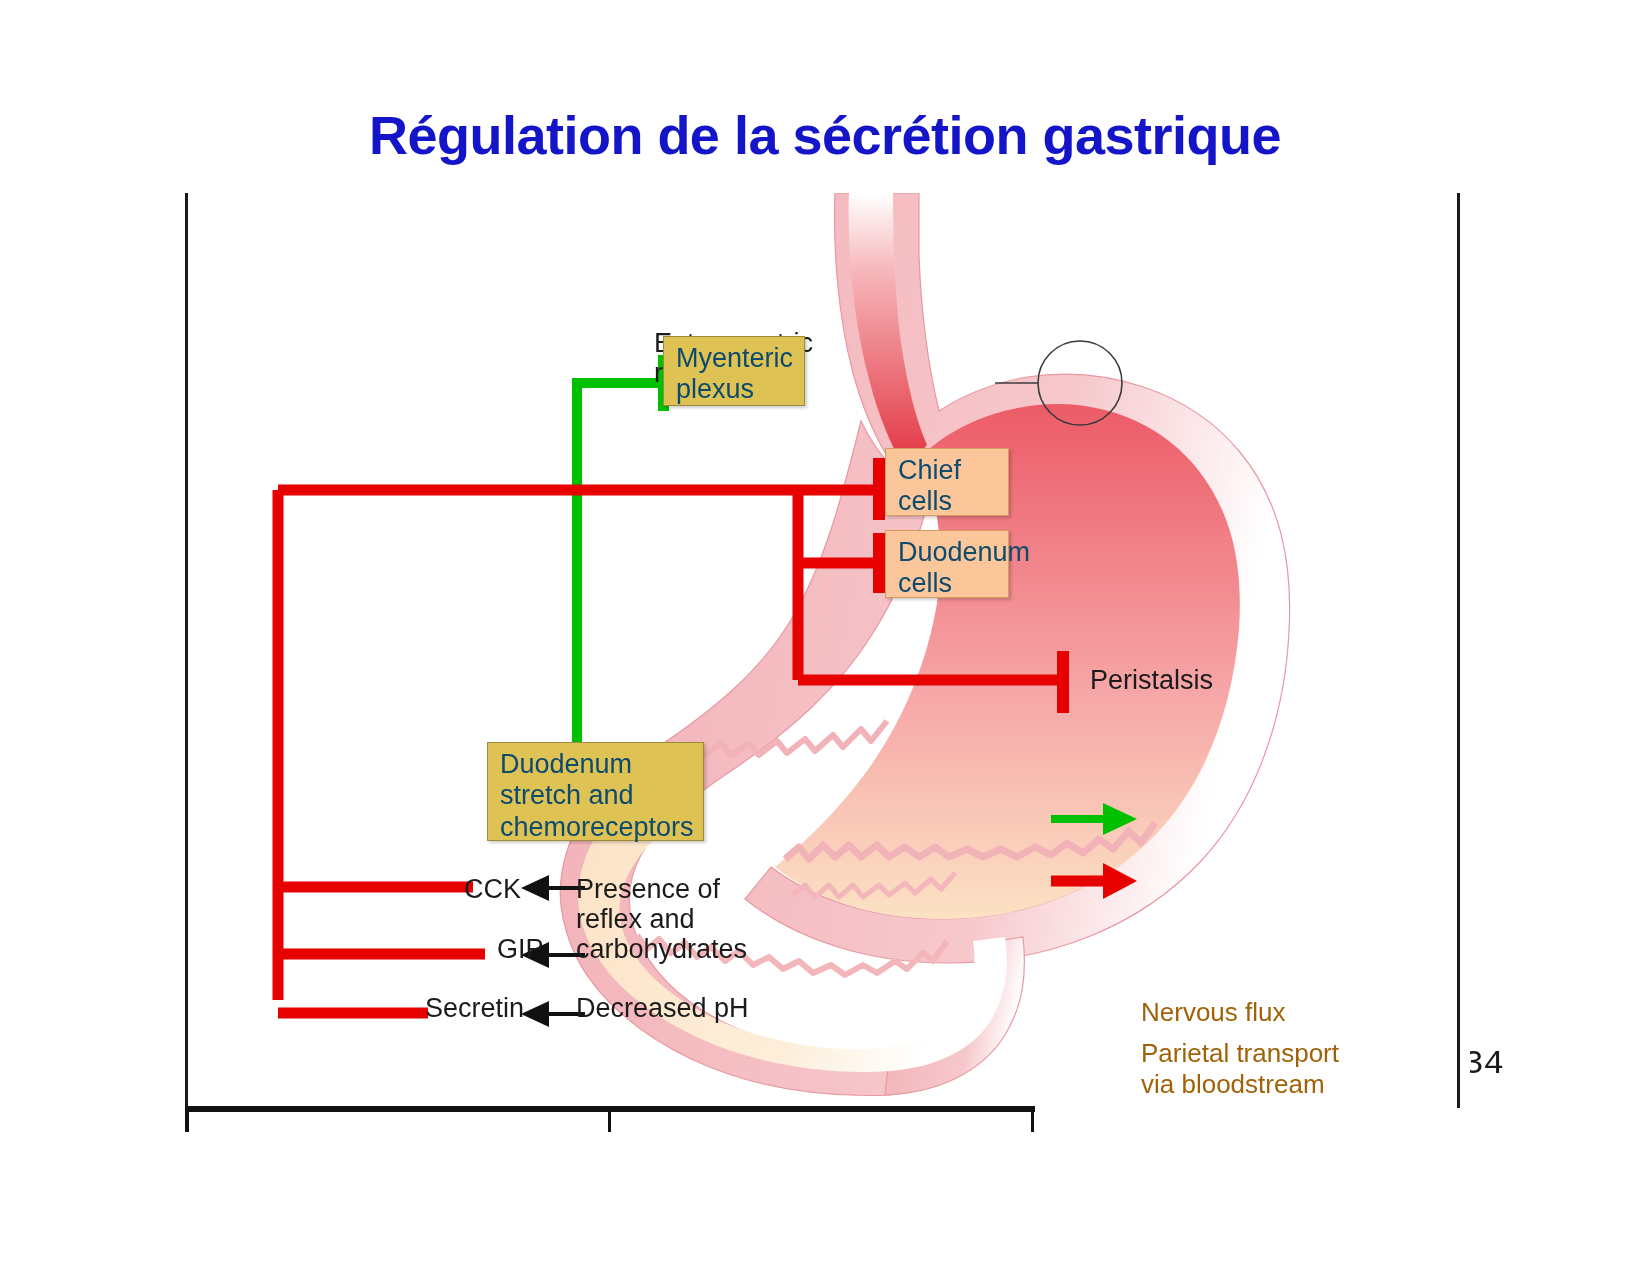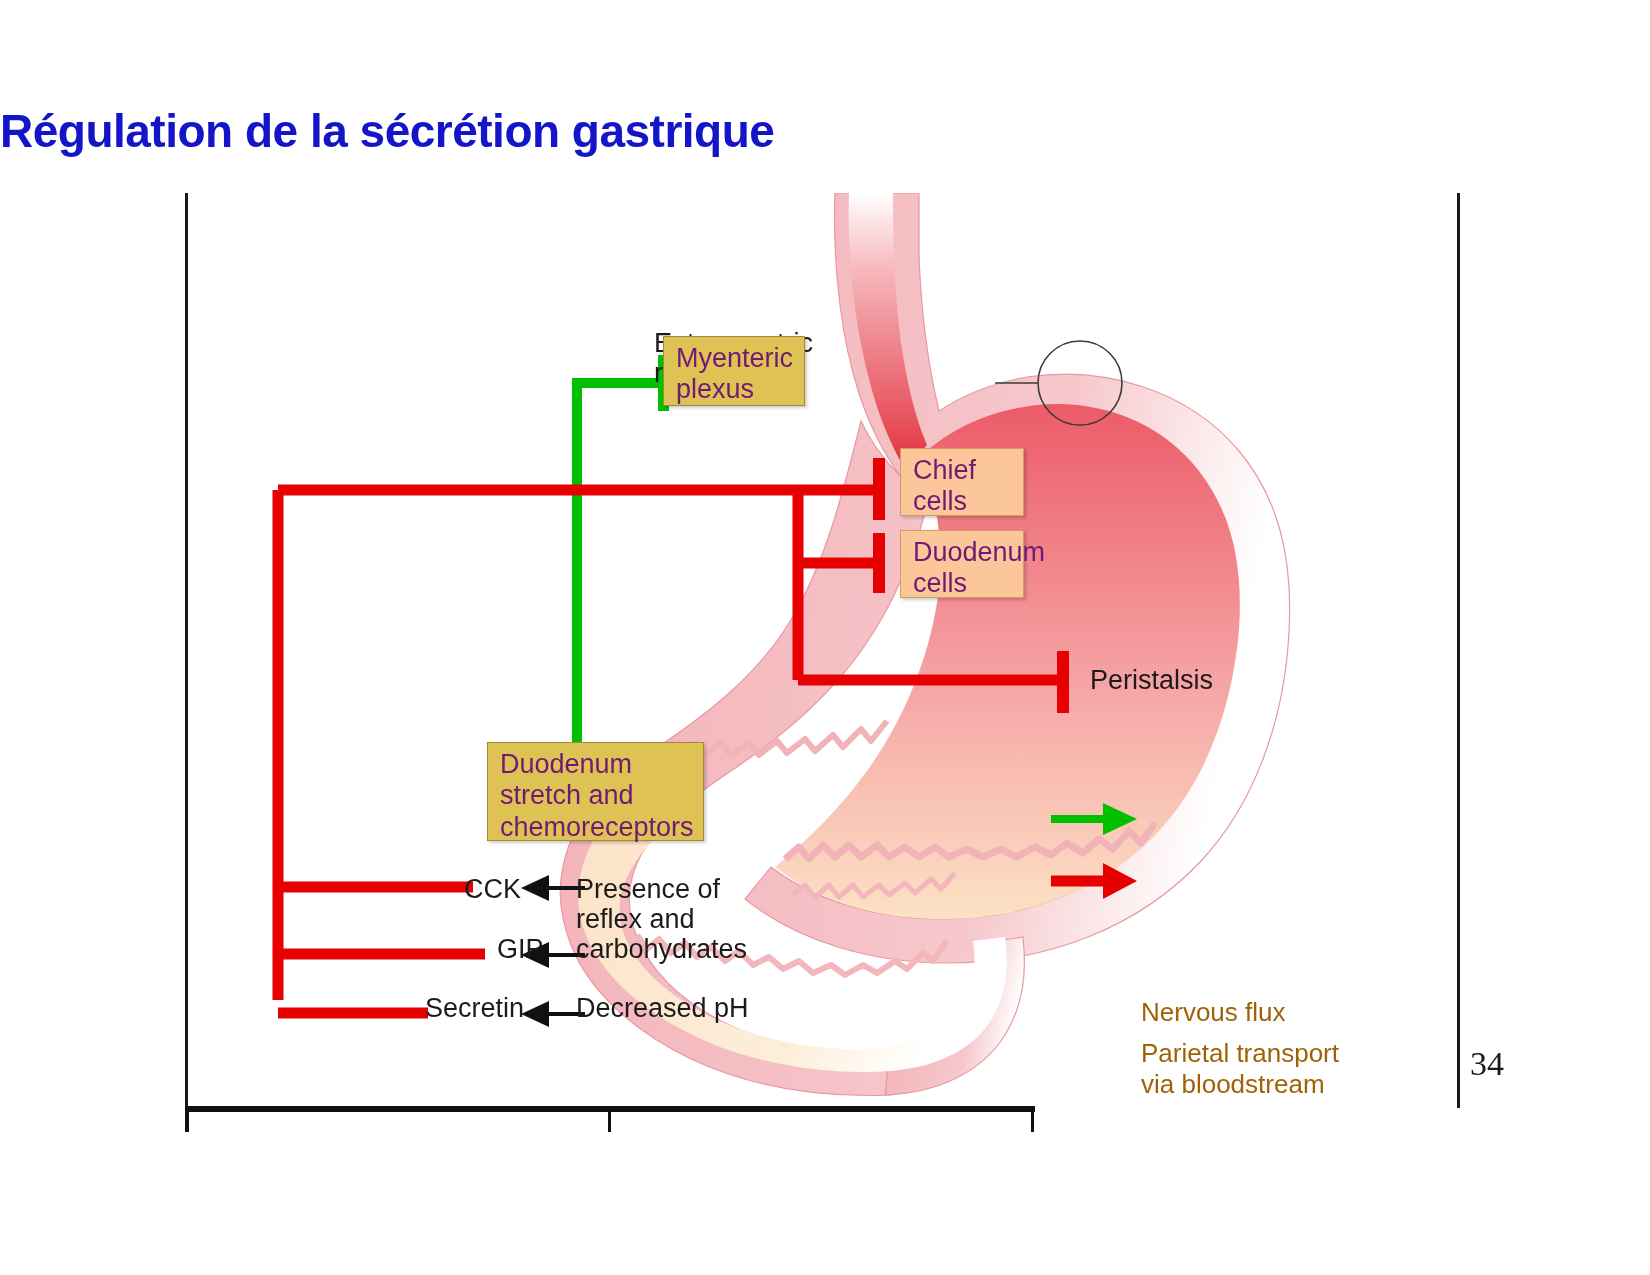--- a/index.html
+++ b/index.html
@@ -14,21 +14,22 @@
     font-family: "Liberation Sans", sans-serif;
     overflow: hidden;
   }
 
   
   #slide-title {
     position: absolute;
     left: 0;
     top: 104px;
     width: 1650px;
-    font-size: 46px;
+    text-align: center;
+    font-size: 54px;
     font-weight: bold;
     color: #1414c8;
     letter-spacing: -0.5px;
     white-space: nowrap;
   }
 
   
   #figure-frame {
     position: absolute;
     left: 185px;
@@ -81,21 +82,21 @@
     height: 22px;
     background: #111111;
   }
 
   
   #page-number {
     position: absolute;
     left: 1470px;
     top: 1045px;
     font-size: 34px;
-    font-family: Liberation Serif, serif;
+    font-family: Liberation Mono, monospace;
     color: #1a1a1a;
     overflow: hidden;
     width: 34px;
     white-space: nowrap;
     direction: rtl;
     text-align: left;
   }
 
   
   .diagram-label {
@@ -108,33 +109,32 @@
 
   .label-plain { font-size: 27px; }
 
   .box-label {
     position: absolute;
     box-sizing: border-box;
     display: block;
     padding: 6px 10px 12px 12px;
     line-height: 1.16;
     font-size: 27px;
-    color: #701a75;
+    color: #0c4a6e;
     white-space: pre;
   }
   .box-yellow {
     background: #dfc254;
     border: 1px solid #9d8a3b;
     box-shadow: 2px 2px 3px rgba(0,0,0,.20);
   }
   .box-orange {
     background: #fbc79a;
     border: 1px solid #d79a63;
     box-shadow: 2px 2px 3px rgba(0,0,0,.20);
-    margin-left: 15px;
   }
 
   .legend-text {
     position: absolute;
     font-size: 26px;
     color: #a16207;
     line-height: 1.18;
     white-space: pre;
   }
 </style>

